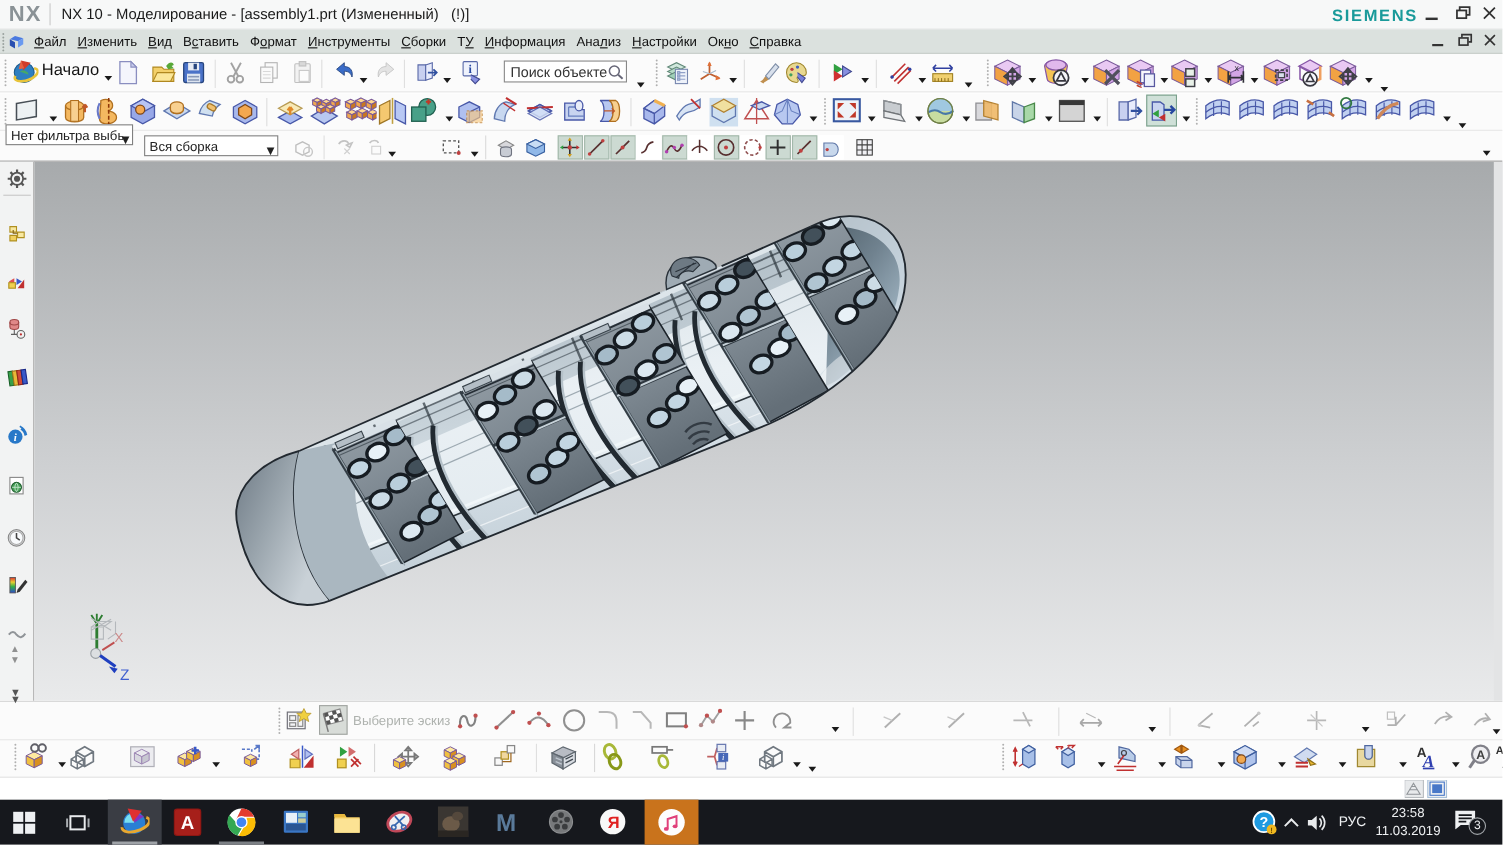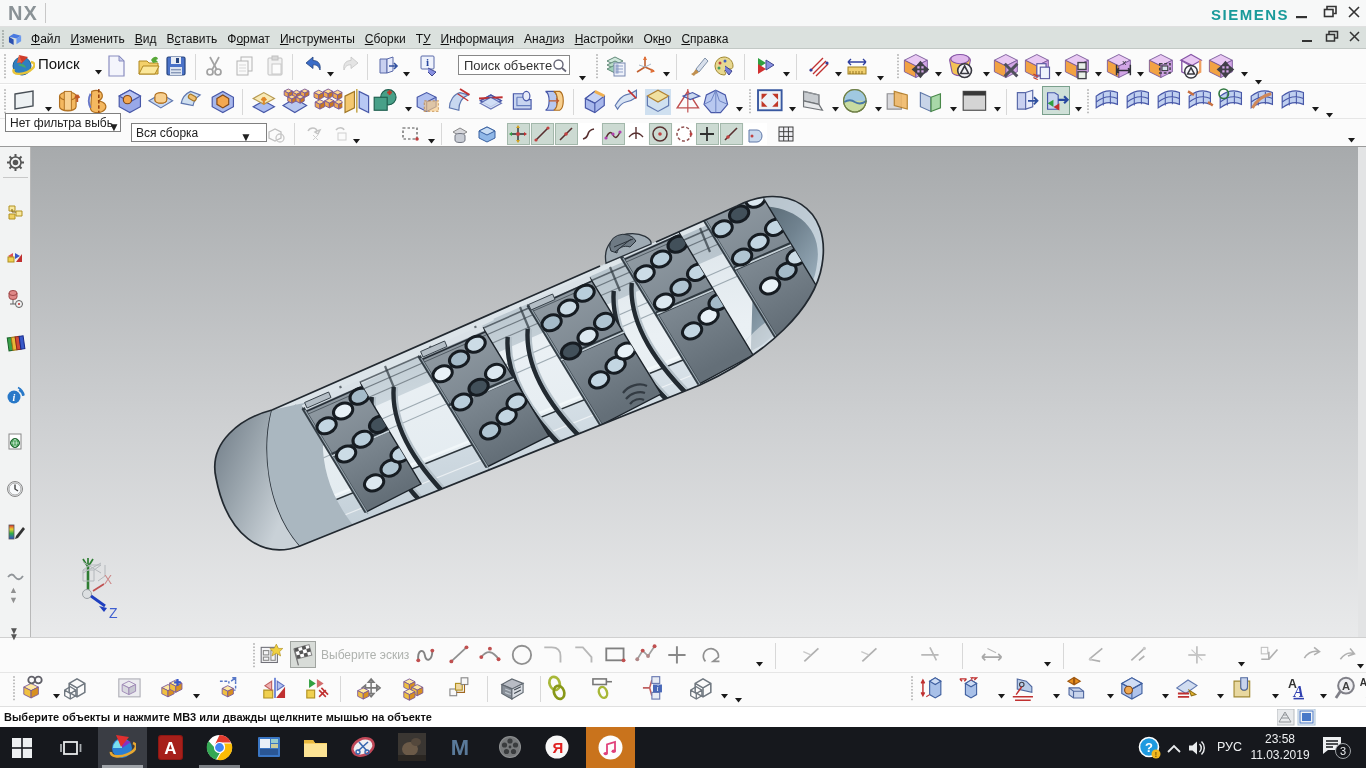--- a/index.html
+++ b/index.html
@@ -1,15 +1,16 @@
 <!DOCTYPE html>
 <html><head><meta charset="utf-8"><style>*{margin:0;padding:0;box-sizing:border-box}body{width:1366px;height:768px;overflow:hidden;font-family:"Liberation Sans",sans-serif;position:relative;background:#fff}.abs{position:absolute}.menu span{display:inline-block;padding:0 5px;font-size:12px;color:#111}.menu u{text-decoration:underline}</style></head><body>
 <div class="abs" style="left:0;top:0;width:1366px;height:27px;background:#f7f8f8;border-bottom:1px solid #e0e0e0">
     <div class="abs" style="left:8px;top:2px;font-size:20px;font-weight:bold;color:#8a9296;letter-spacing:1px">NX</div>
     <div class="abs" style="left:45px;top:3px;width:1px;height:20px;background:#c8c8c8"></div>
+    <div class="abs" style="left:56px;top:5px;font-size:13.5px;color:#1a1a1a">NX 10 - Моделирование - [assembly1.prt (Измененный) &nbsp;&nbsp;(!)]</div>
     <div class="abs" style="left:1211px;top:6px;font-size:15px;font-weight:bold;color:#199a9a;letter-spacing:1.5px">SIEMENS</div>
     <div class="abs" style="left:1293px;top:1px;width:70px;height:24px;color:#333"><svg width="70" height="24">
         <rect x="3" y="15" width="11" height="2.2" fill="#333"></rect>
         <g fill="none" stroke="#333" stroke-width="1.6">
           <rect x="31.5" y="8.5" width="8.5" height="7"></rect>
           <path d="M34,8 v-2.5 h9 v7 h-2.5"></path>
           <path d="M56,6 l10,10 M66,6 l-10,10"></path>
         </g>
       </svg></div>
   </div>
@@ -31,21 +32,20 @@
           <path d="M29,7 v-2.5 h8.5 v6.5 h-2.5"></path>
           <path d="M50,5 l9,9 M59,5 l-9,9"></path>
         </g>
       </svg></div></div>
 <div class="abs" style="left:0;top:49px;width:1366px;height:35px;background:#fbfbfb;border-bottom:1px solid #e6e6e6"></div>
 <div class="abs" style="left:0;top:85px;width:1366px;height:34px;background:#fbfbfb;border-bottom:1px solid #e6e6e6"></div>
 <div class="abs" style="left:0;top:119px;width:1366px;height:28px;background:#fbfbfb;border-bottom:1px solid #9a9a9a"></div>
 <div class="abs" style="left:0;top:637px;width:1366px;height:35px;background:#fbfbfb;border-top:1px solid #d0d0d0"></div>
 <div class="abs" style="left:0;top:672px;width:1366px;height:34px;background:#fbfbfb;border-top:1px solid #e6e6e6"></div>
 <div class="abs" style="left:0;top:706px;width:1366px;height:21px;background:#ffffff;border-top:1px solid #e0e0e0">
-    <div class="abs" style="left:4px;top:4px;font-size:11px;font-weight:bold;color:#111">Выберите объекты и нажмите МВ3 или дважды щелкните мышью на объекте</div>
     <div class="abs" style="left:1277px;top:2px"><svg width="40" height="17">
         <rect x="0" y="0" width="17" height="16" fill="#e8eaec" stroke="#b8bcc0"></rect>
         <path d="M2,13 L8,3 L14,13 z M4,9 h8 M6,6 h4" stroke="#909498" fill="none"></path>
         <rect x="21" y="0" width="17" height="16" fill="#f0f2f4" stroke="#a8c0d8"></rect>
         <rect x="25" y="4" width="9" height="8" fill="#4878c8"></rect>
         <rect x="23" y="2" width="13" height="12" fill="none" stroke="#4878c8"></rect>
       </svg></div>
   </div>
 <div class="abs" style="left:31px;top:147px;width:1335px;height:490px"><svg width="1335" height="490" viewBox="0 0 1335 490">
       <defs>
@@ -370,21 +370,21 @@
     </svg></div>
 <div class="abs" style="left:9px;top:52px;width:26px;height:26px;"><svg width="26" height="26" viewBox="0 0 26 26" style="">
       <circle cx="13" cy="14" r="9" fill="#2e7fc0"></circle>
       <circle cx="13" cy="14" r="9" fill="none" stroke="#1c5c90" stroke-width="1"></circle>
       <path d="M5,17 a11,5 -20 1,0 17,-7" fill="none" stroke="#e8c43a" stroke-width="2.4"></path>
       <path d="M9,13 a5,5 0 0,1 8,3" fill="#47a868"></path>
       <polygon points="10,3 19,5 12,12" fill="#d03c2a"></polygon>
       <polygon points="10,3 13,10 8,11" fill="#e86040"></polygon>
     </svg></div>
 <div class="abs" style="left:38px;top:54px;width:56px;height:20px;">
-    <div style="font:15px 'Liberation Sans';color:#111;line-height:20px">Поиск</div>
+    <div style="font:15px 'Liberation Sans';color:#111;line-height:20px">Начало</div>
   </div>
 <div class="abs" style="left:94px;top:62px;width:9px;height:8px;"><svg width="9" height="8" viewBox="0 0 9 8" style="">
       <polygon points="1,2 8,2 4.5,6.5" fill="#1a1a1a"></polygon>
     </svg></div>
 <div class="abs" style="left:104px;top:54px;width:24px;height:24px;"><svg width="24" height="24" viewBox="0 0 24 24" style="">
       <path d="M5,2 h10 l5,5 v15 h-15 z" fill="#f4f5fc" stroke="#8a8ec0" stroke-width="1.2"></path>
       <path d="M15,2 l5,5 h-5 z" fill="#c8ccec" stroke="#8a8ec0" stroke-width="1"></path>
     </svg></div>
 <div class="abs" style="left:137px;top:54px;width:24px;height:24px;"><svg width="24" height="24" viewBox="0 0 24 24" style="">
       <path d="M2,7 h8 l2,2 h9 v11 h-19 z" fill="#f3d06a" stroke="#b08820" stroke-width="1"></path>
@@ -977,21 +977,21 @@
 <div class="abs" style="left:1311px;top:99px;width:9px;height:8px;"><svg width="9" height="8" viewBox="0 0 9 8" style="">
       <polygon points="1,2 8,2 4.5,6.5" fill="#1a1a1a"></polygon>
     </svg></div>
 <div class="abs" style="left:1325px;top:105px;width:9px;height:8px;"><svg width="9" height="8" viewBox="0 0 9 8" style="">
       <polygon points="1,2 8,2 4.5,6.5" fill="#1a1a1a"></polygon>
     </svg></div>
 <div class="abs" style="left:5px;top:113px;width:118px;height:21px;">
     <div style="width:116px;height:19px;border:1px solid #808080;background:#fff;font:12px 'Liberation Sans';color:#222;line-height:19px;padding-left:4px;overflow:hidden;white-space:nowrap">Нет фильтра выбь <span style="position:absolute;right:3px;top:5px">▼</span></div>
   </div>
 <div class="abs" style="left:131px;top:123px;width:124px;height:21px;">
-    <div style="width:136px;height:19px;border:1px solid #808080;background:#fff;font:12px 'Liberation Sans';color:#222;line-height:19px;padding-left:4px;overflow:hidden;white-space:nowrap">Вся сборка<span style="position:absolute;right:3px;top:5px">▼</span></div>
+    <div style="width:122px;height:19px;border:1px solid #808080;background:#fff;font:12px 'Liberation Sans';color:#222;line-height:19px;padding-left:4px;overflow:hidden;white-space:nowrap">Вся сборка<span style="position:absolute;right:3px;top:5px">▼</span></div>
   </div>
 <div class="abs" style="left:265px;top:123px;width:22px;height:22px;"><svg width="22" height="22" viewBox="0 0 22 22" style="">
       <path d="M4,9 l6,-3 6,3 v6 l-6,3 -6,-3 z" fill="none" stroke="#c0c0c0" stroke-width="1.3"></path>
       <circle cx="15" cy="15" r="4" fill="none" stroke="#c8c8c8" stroke-width="1.3"></circle>
     </svg></div>
 <div class="abs" style="left:294px;top:123px;width:1px;height:22px;"><svg width="2" height="22">
       <rect x="0" y="0" width="1" height="22" fill="#d8d8d8"></rect>
     </svg></div>
 <div class="abs" style="left:303px;top:123px;width:22px;height:22px;"><svg width="22" height="22" viewBox="0 0 22 22" style="">
       <path d="M5,8 c2,-4 8,-4 9,0 l3,-1 -2,4 -3,-2 2,-1" fill="none" stroke="#c4c4c4" stroke-width="1.5"></path>

